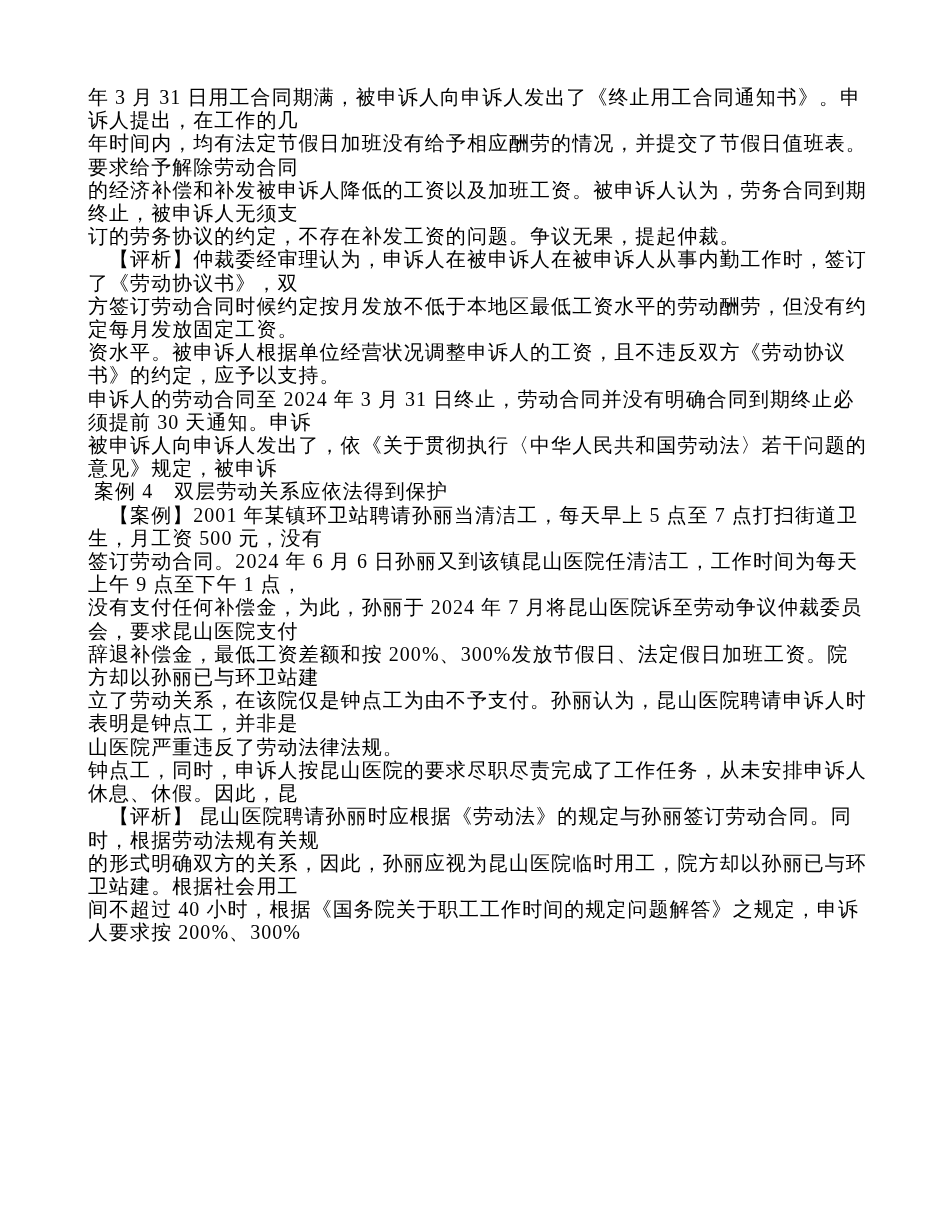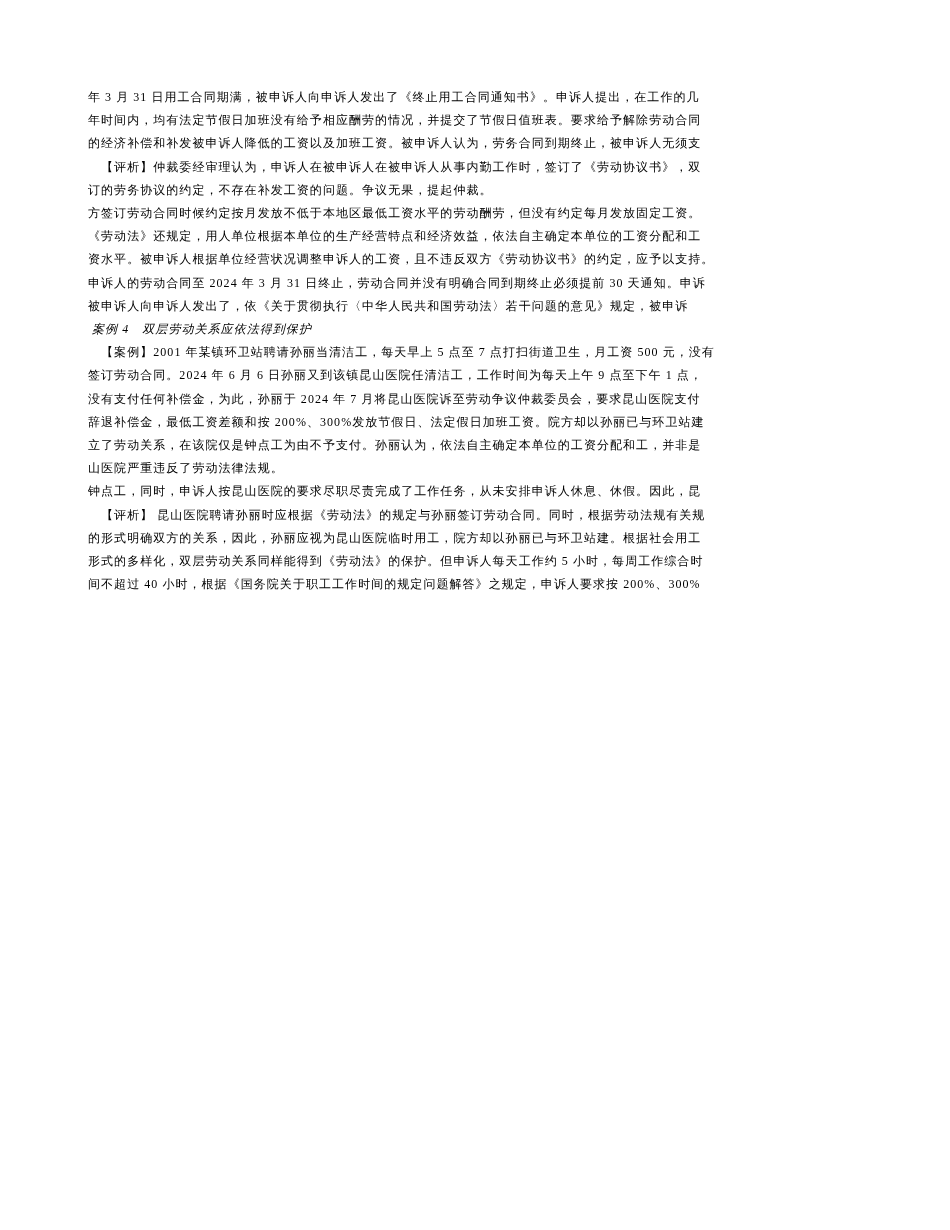--- a/index.html
+++ b/index.html
@@ -17,53 +17,50 @@
     background: #ffffff;
   }
   .text-block {
     position: absolute;
     left: 88px;
     top: 86px;
     width: 780px;
   }
   .line {
     font-family: "Liberation Serif", "DejaVu Serif", serif;
-    font-size: 12px;
+    font-size: 20px;
     line-height: 23.2px;
     color: #000000;
     white-space: pre-wrap;
     letter-spacing: 1.05px;
     text-align: left;
   }
   .line.heading {
     font-weight: normal;
-    font-style: italic;
   }
 </style>
 </head>
 <body style="background: rgb(255, 255, 255);">
 
 <div class="page">
   <div class="text-block" style="color: rgb(0, 0, 0);">
       <div class="line body">年 3 月 31 日用工合同期满，被申诉人向申诉人发出了《终止用工合同通知书》。申诉人提出，在工作的几</div>
       <div class="line body">年时间内，均有法定节假日加班没有给予相应酬劳的情况，并提交了节假日值班表。要求给予解除劳动合同</div>
       <div class="line body">的经济补偿和补发被申诉人降低的工资以及加班工资。被申诉人认为，劳务合同到期终止，被申诉人无须支</div>
+      <div class="line body">订的劳务协议的约定，不存在补发工资的问题。争议无果，提起仲裁。</div>
       <div class="line body">　【评析】仲裁委经审理认为，申诉人在被申诉人在被申诉人从事内勤工作时，签订了《劳动协议书》，双</div>
-      <div class="line body">订的劳务协议的约定，不存在补发工资的问题。争议无果，提起仲裁。</div>
       <div class="line body">方签订劳动合同时候约定按月发放不低于本地区最低工资水平的劳动酬劳，但没有约定每月发放固定工资。</div>
-      <div class="line body">《劳动法》还规定，用人单位根据本单位的生产经营特点和经济效益，依法自主确定本单位的工资分配和工</div>
       <div class="line body">资水平。被申诉人根据单位经营状况调整申诉人的工资，且不违反双方《劳动协议书》的约定，应予以支持。</div>
       <div class="line body">申诉人的劳动合同至 2024 年 3 月 31 日终止，劳动合同并没有明确合同到期终止必须提前 30 天通知。申诉</div>
       <div class="line body">被申诉人向申诉人发出了，依《关于贯彻执行〈中华人民共和国劳动法〉若干问题的意见》规定，被申诉</div>
       <div class="line heading"> 案例 4　双层劳动关系应依法得到保护</div>
       <div class="line body">　【案例】2001 年某镇环卫站聘请孙丽当清洁工，每天早上 5 点至 7 点打扫街道卫生，月工资 500 元，没有</div>
       <div class="line body">签订劳动合同。2024 年 6 月 6 日孙丽又到该镇昆山医院任清洁工，工作时间为每天上午 9 点至下午 1 点，</div>
       <div class="line body">没有支付任何补偿金，为此，孙丽于 2024 年 7 月将昆山医院诉至劳动争议仲裁委员会，要求昆山医院支付</div>
       <div class="line body">辞退补偿金，最低工资差额和按 200%、300%发放节假日、法定假日加班工资。院方却以孙丽已与环卫站建</div>
-      <div class="line body">立了劳动关系，在该院仅是钟点工为由不予支付。孙丽认为，依法自主确定本单位的工资分配和工，并非是</div>
+      <div class="line body">立了劳动关系，在该院仅是钟点工为由不予支付。孙丽认为，昆山医院聘请申诉人时表明是钟点工，并非是</div>
       <div class="line body">山医院严重违反了劳动法律法规。</div>
       <div class="line body">钟点工，同时，申诉人按昆山医院的要求尽职尽责完成了工作任务，从未安排申诉人休息、休假。因此，昆</div>
       <div class="line body">　【评析】 昆山医院聘请孙丽时应根据《劳动法》的规定与孙丽签订劳动合同。同时，根据劳动法规有关规</div>
       <div class="line body">的形式明确双方的关系，因此，孙丽应视为昆山医院临时用工，院方却以孙丽已与环卫站建。根据社会用工</div>
-      <div class="line body">形式的多样化，双层劳动关系同样能得到《劳动法》的保护。但申诉人每天工作约 5 小时，每周工作综合时</div>
       <div class="line body">间不超过 40 小时，根据《国务院关于职工工作时间的规定问题解答》之规定，申诉人要求按 200%、300%</div>
     </div>
 </div>
 
 </body></html>

